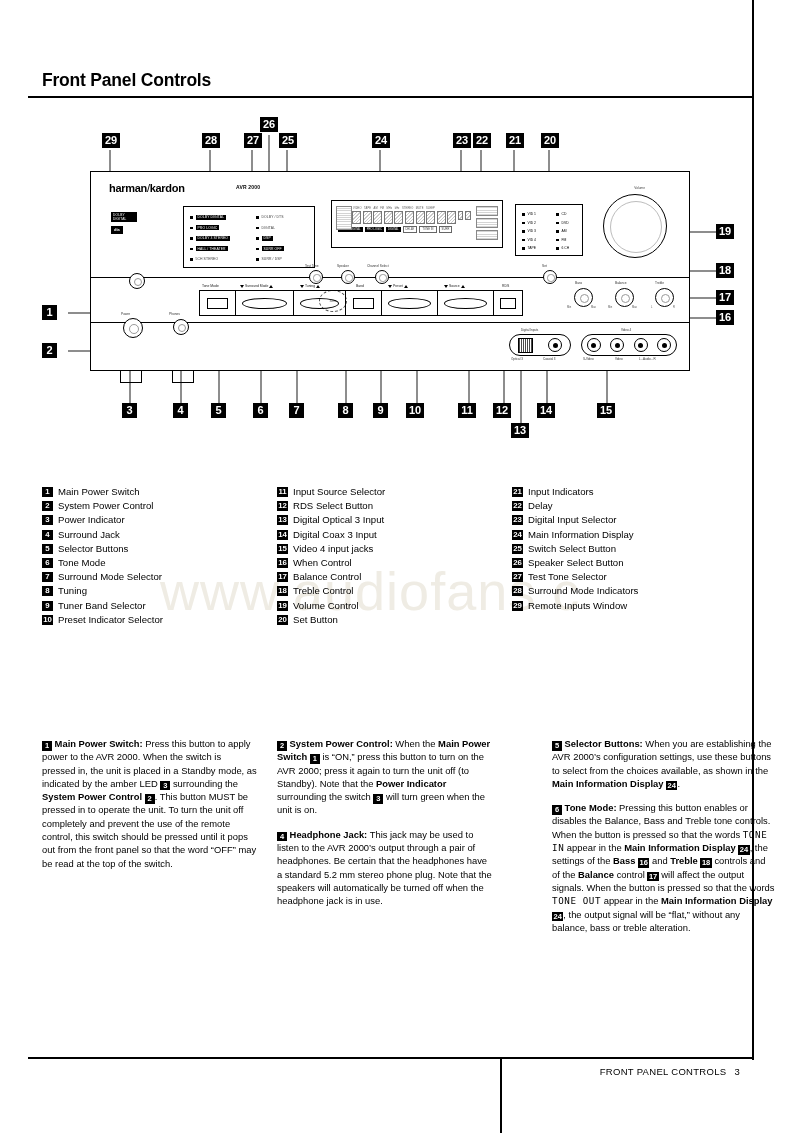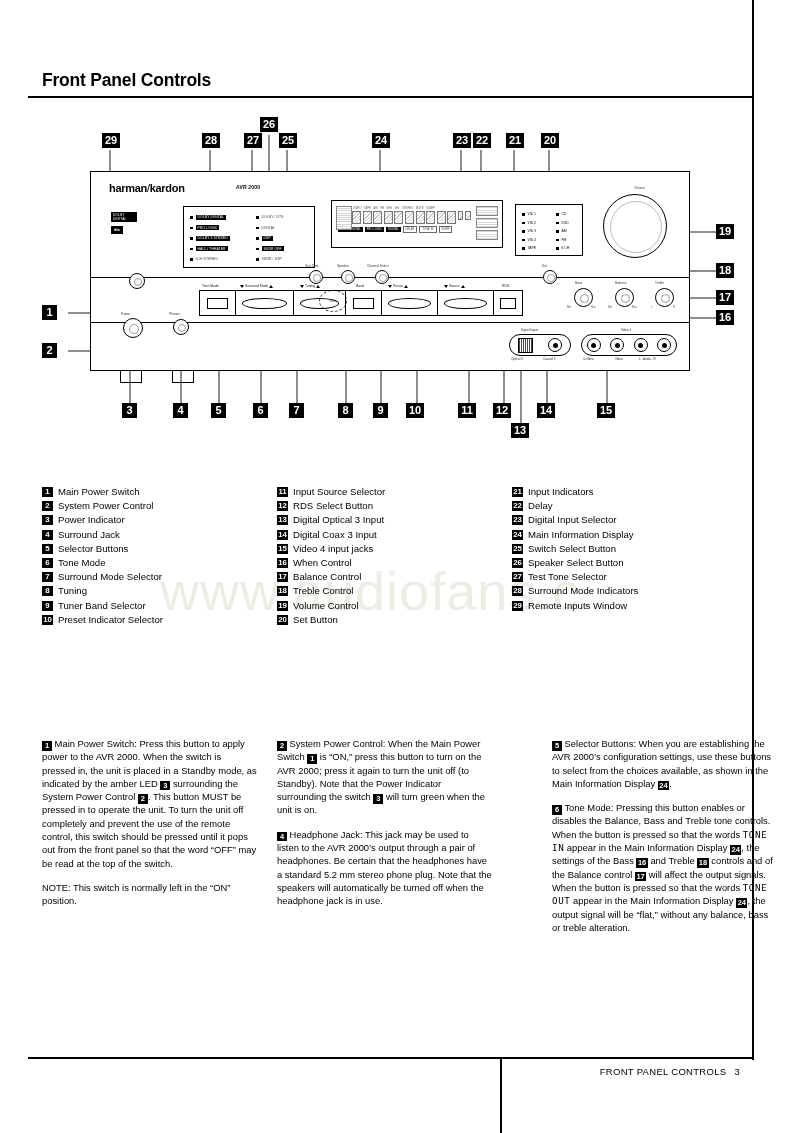--- a/index.html
+++ b/index.html
@@ -557,21 +557,21 @@
     top: 737px;
     font-size: 9.4px;
     line-height: 13.3px;
     text-align: left;
   }
   .body-col.c1 { left: 42px; width: 215px; }
   .body-col.c2 { left: 277px; width: 216px; }
   .body-col.c3 { left: 512px; width: 223px; margin-left: 40px; }
   .body-col p { margin: 0 0 11px 0; }
   .body-col p:last-child { margin-bottom: 0; }
-  b { font-weight: normal; }
+  b { font-weight: bold; }
   .lcdword {
     font-family: "DejaVu Sans Mono", monospace;
     font-size: 9.2px;
     letter-spacing: 0.6px;
   }
 </style>
 </head>
 <body>
 
 <div class="page-rule-right"></div>
@@ -1015,21 +1015,20 @@
       <span>Surround Mode Indicators</span>
     </div>
   <div class="legend-item">
       <span class="legend-badge">29</span>
       <span>Remote Inputs Window</span>
     </div>
 </div>
 
 <div class="body-col c1">
   <p><span class="badge badge-inline">1</span> <b>Main Power Switch:</b><span> Press this button to apply power to the AVR 2000. When the switch is pressed in, the unit is placed in a Standby mode, as indicated by the amber LED </span><span class="badge badge-inline">3</span><span> surrounding the </span><b>System Power Control</b> <span class="badge badge-inline">2</span><span>. This button MUST be pressed in to operate the unit. To turn the unit off completely and prevent the use of the remote control, this switch should be pressed until it pops out from the front panel so that the word “OFF” may be read at the top of the switch.</span></p>
-  <p><b>NOTE:</b><span> This switch is normally left in the “ON” position.</span></p>
 </div>
 
 <div class="body-col c2">
   <p><span class="badge badge-inline">2</span> <b>System Power Control:</b><span> When the </span><b>Main Power Switch</b> <span class="badge badge-inline">1</span><span> is “ON,” press this button to turn on the AVR 2000; press it again to turn the unit off (to Standby). Note that the </span><b>Power Indicator</b><span> surrounding the switch </span><span class="badge badge-inline">3</span><span> will turn green when the unit is on.</span></p>
   <p><span class="badge badge-inline">4</span> <b>Headphone Jack:</b><span> This jack may be used to listen to the AVR 2000’s output through a pair of headphones. Be certain that the headphones have a standard 5.2 mm stereo phone plug. Note that the speakers  will automatically be turned off when the headphone jack is in use.</span></p>
 </div>
 
 <div class="body-col c3">
   <p><span class="badge badge-inline">5</span> <b>Selector Buttons:</b><span> When you are establishing the AVR 2000’s configuration settings, use these buttons to select from the choices available, as shown in the </span><b>Main Information Display</b> <span class="badge badge-inline">24</span><span>.</span></p>
   <p><span class="badge badge-inline">6</span> <b>Tone Mode:</b><span> Pressing this button enables or disables the Balance, Bass and Treble tone controls. When the button is pressed so that the words </span><span class="lcdword">TONE  IN</span><span> appear in the </span><b>Main Information Display</b> <span class="badge badge-inline">24</span><span>, the settings of the </span><b>Bass</b> <span class="badge badge-inline">16</span><span> and </span><b>Treble</b> <span class="badge badge-inline">18</span><span> controls and of the </span><b>Balance</b><span> control </span><span class="badge badge-inline">17</span><span> will affect the output signals. When the button is pressed so that the words </span><span class="lcdword">TONE  OUT</span><span> appear in the </span><b>Main Information Display</b> <span class="badge badge-inline">24</span><span>, the output signal will be “flat,” without any balance, bass or treble alteration.</span></p>

